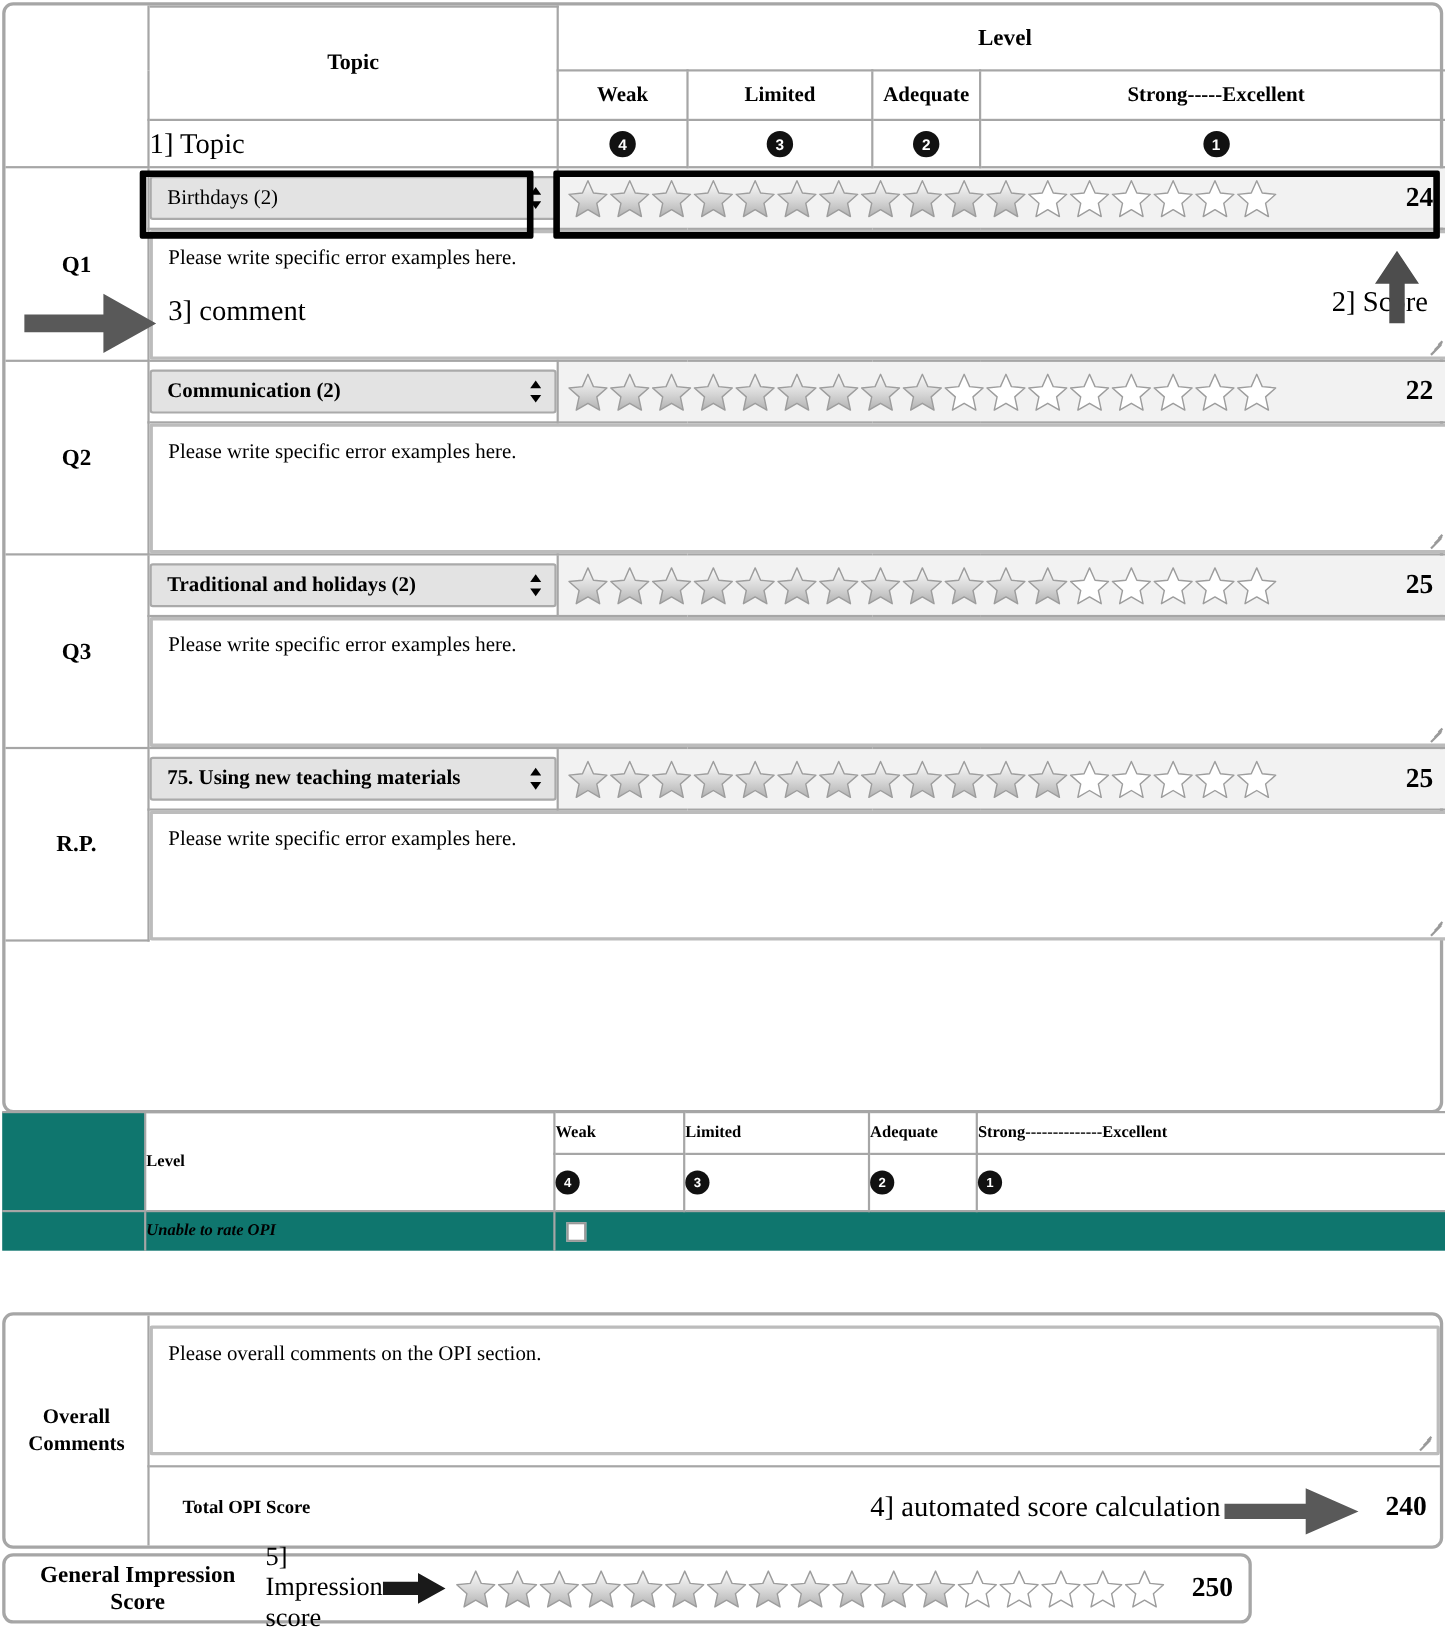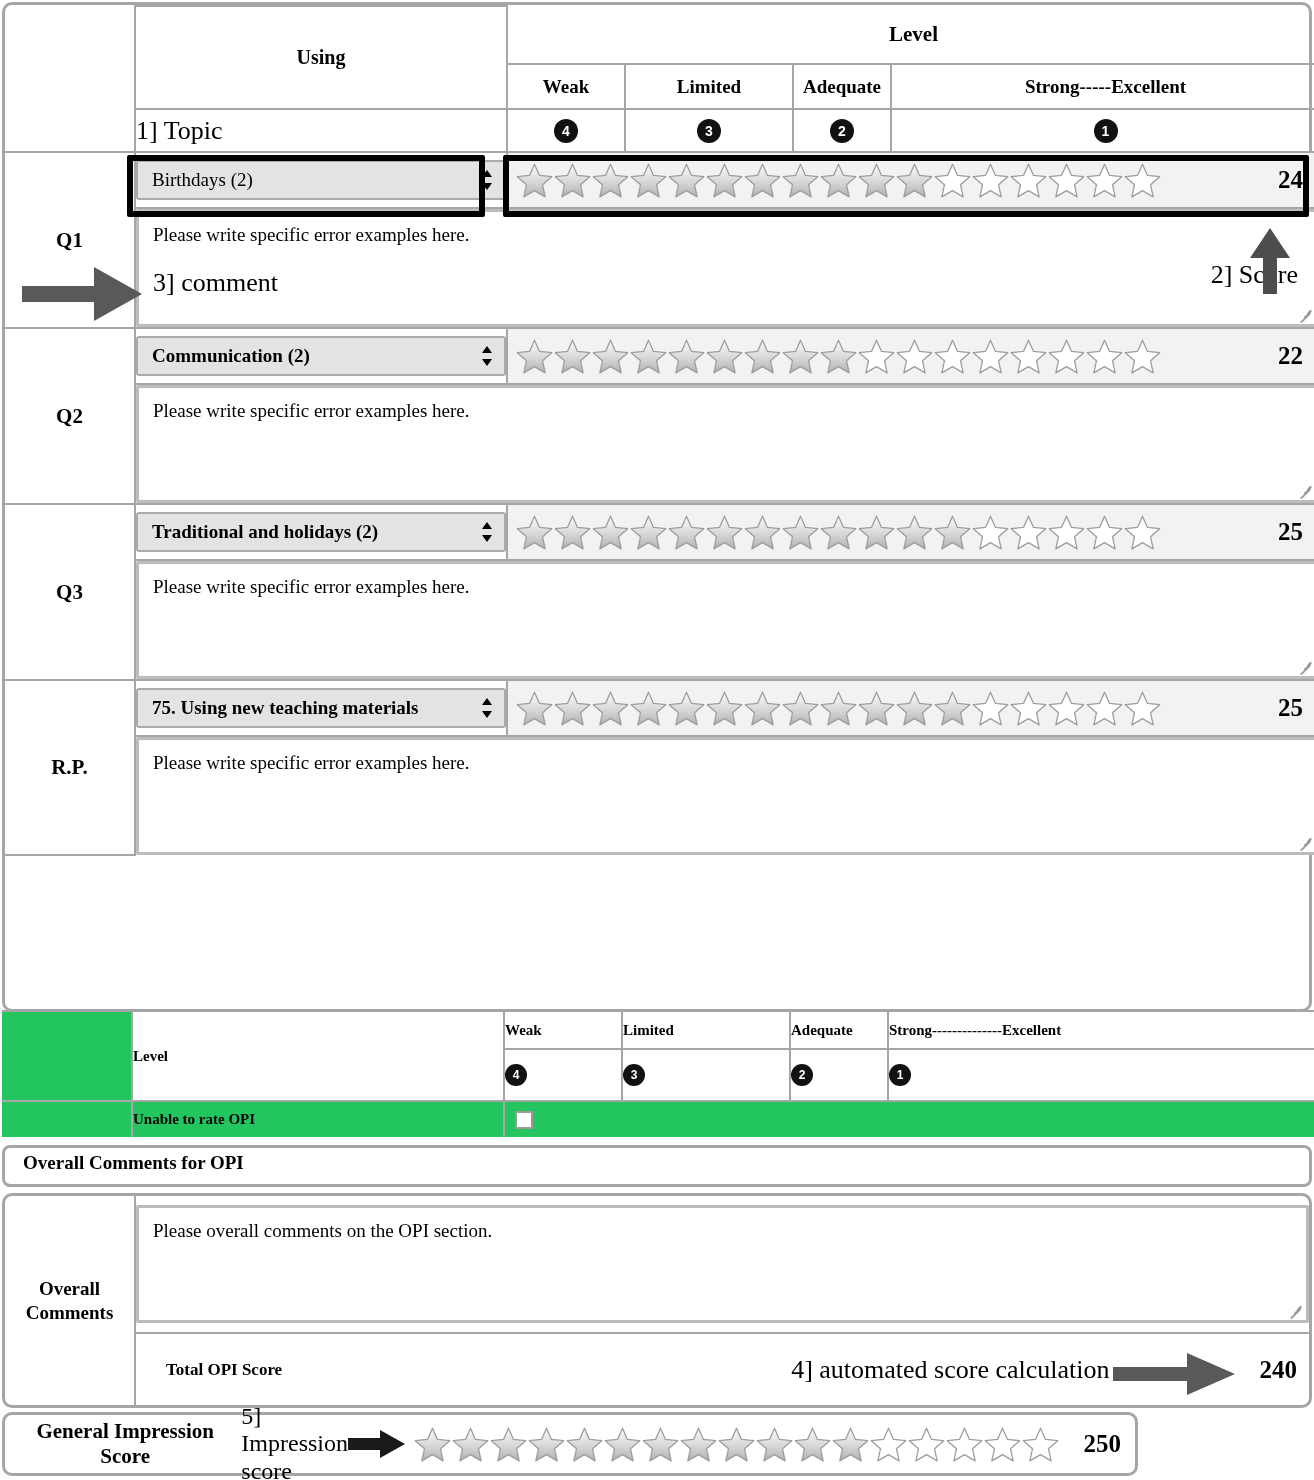--- a/index.html
+++ b/index.html
@@ -193,21 +193,21 @@
   .lvl-head {
     font-size: 15px; font-weight: bold;
     padding-left: 10px; height: 38px;
     background: #fff;
   }
   .lvl-badge { height: 52px; padding-left: 10px; background:#fff; }
   .lvl-name {
     font-size: 15px; font-weight: bold;
     padding-left: 10px;
   }
-  .grayc { background: #22c55e; }
+  .grayc { background: #0f766e; font-style: italic; }
 
   .chk {
     width: 18px; height: 18px;
     border: 2px solid #999;
     background: #fff;
     display: inline-block;
     margin-left: 10px;
     vertical-align: middle;
   }
 
@@ -239,21 +239,21 @@
           <col class="c-topic">
           <col class="c-weak">
           <col class="c-lim">
           <col class="c-adeq">
           <col class="c-str">
       </colgroup>
       <tbody>
 
         <tr>
           <td rowspan="3" style="border-left:none;border-top:none;"></td>
-          <td rowspan="2" class="topic-head">Using</td>
+          <td rowspan="2" class="topic-head">Topic</td>
           <td colspan="4" class="hdr-level" style="border-top:none;border-right:none;">Level</td>
         </tr>
 
         <tr>
           <td class="hdr-sub">Weak</td>
           <td class="hdr-sub">Limited</td>
           <td class="hdr-sub">Adequate</td>
           <td class="hdr-sub" style="border-right:none;">Strong-----Excellent</td>
         </tr>
 
@@ -1123,23 +1123,20 @@
           <td class="grayc" style="border-left:none;border-bottom:none;height:36px;"></td>
           <td class="lvl-name grayc" style="border-bottom:none;">Unable to rate OPI</td>
           <td colspan="4" class="grayc" style="border-right:none;border-bottom:none;">
             <span class="chk"></span>
           </td>
         </tr>
       </tbody>
     </table>
   </div>
 
-  <div class="panel" style="position:absolute;left:2px;top:1145px;width:1310px;height:42px;border-radius:8px;">
-    <div class="bandrow">Overall Comments for OPI</div>
-  </div>
 
   <div class="panel" style="position:absolute;left:2px;top:1193px;width:1310px;height:215px;">
     <table class="tbl" style="height:100%;">
       <colgroup>
           <col style="width:130px;">
           <col>
         </colgroup>
       <tbody>
         <tr>
           <td rowspan="2" class="oc-label" style="border-left:none;border-top:none;border-bottom:none;">

